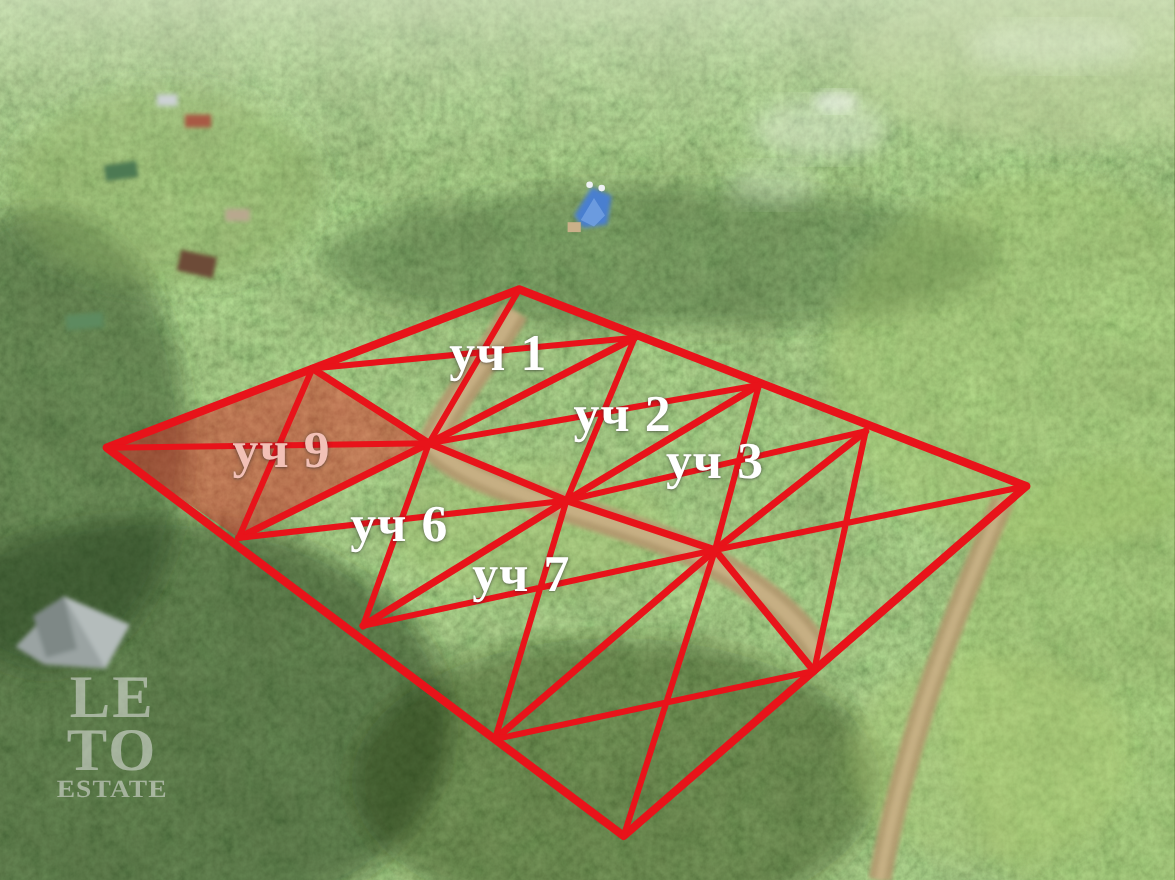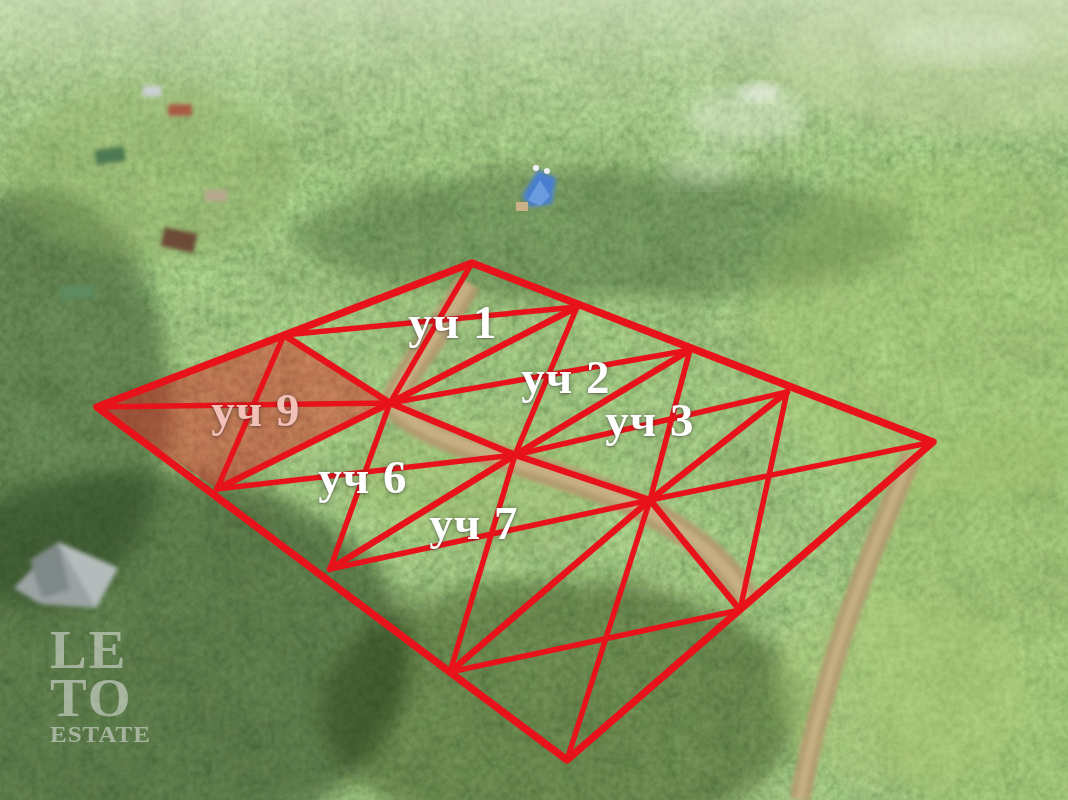--- a/index.html
+++ b/index.html
@@ -12,23 +12,23 @@
   .plot-label{
     position:absolute;transform:translate(-50%,-50%);
     font-weight:bold;font-size:47px;line-height:1;white-space:nowrap;
     color:var(--label-white,#fff);
     text-shadow:0 0 5px rgba(40,40,40,.45), 0 1px 2px rgba(40,40,40,.35);
     letter-spacing:1px;
     text-align:center;
   }
   .plot-label.pink{color:var(--plot5-label-pink,#f2c0b6);}
   .watermark{
-    position:absolute;left:50px;top:626px;width:104px;
+    position:absolute;left:50px;top:610px;width:104px;
     color:var(--watermark-gray,rgba(228,228,228,.55));
-    text-align:left;user-select:none;
+    text-align:center;user-select:none;
   }
   .watermark .big{font-size:55px;line-height:.87;font-weight:bold;letter-spacing:2px;}
   .watermark .small{font-size:25px;line-height:1.15;letter-spacing:1px;font-weight:bold;
     transform:scaleY(.9);transform-origin:top;}
   .red-line{stroke:var(--boundary-red,#e8131a);fill:none;stroke-linecap:round;stroke-linejoin:round;}
   .plot5-fill{fill:var(--plot5-fill,rgba(232,19,26,.42));stroke:none;}
 </style>
 </head>
 <body>
 

